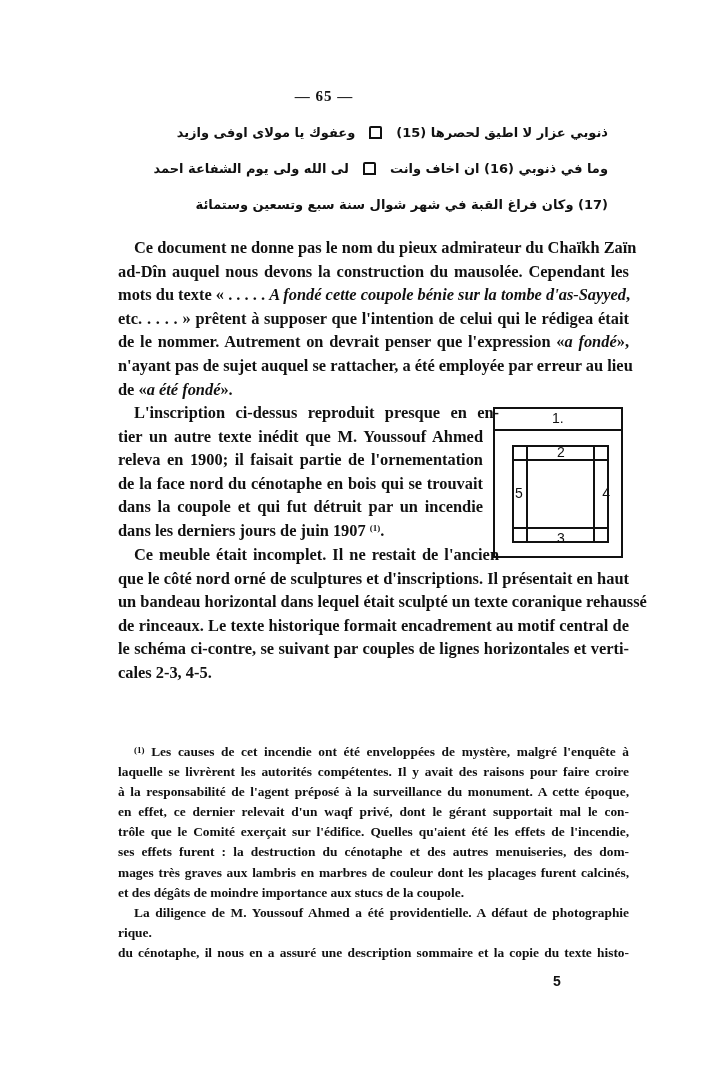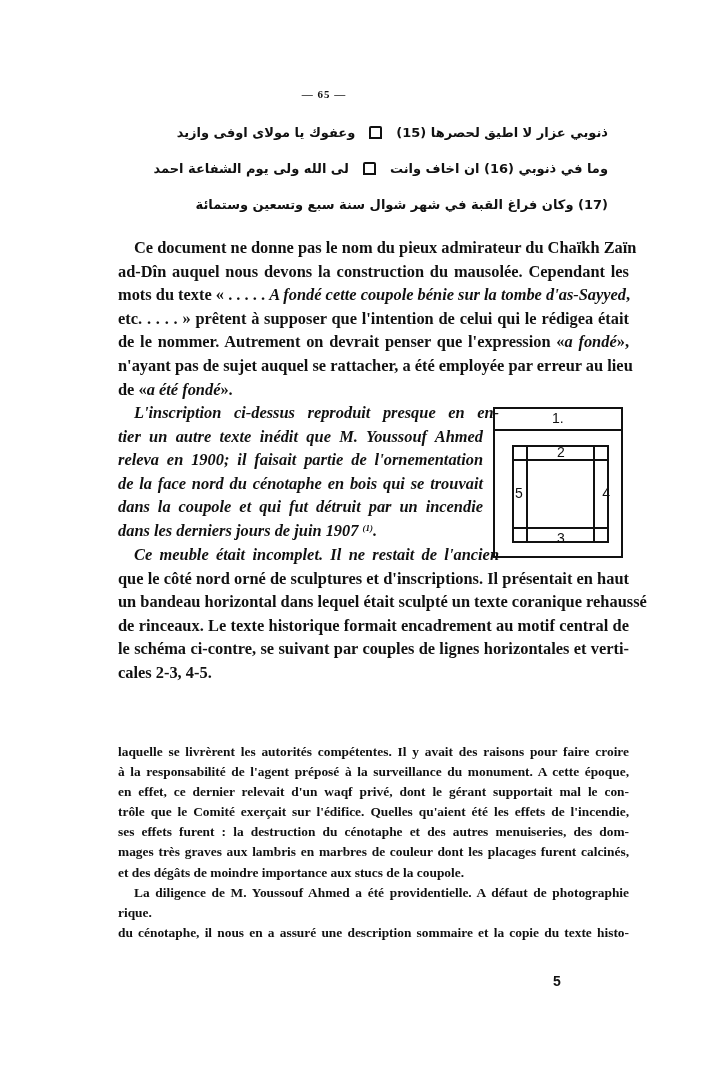--- a/index.html
+++ b/index.html
@@ -1,32 +1,32 @@
 <!DOCTYPE html>
 <html><head>
 <meta charset="utf-8">
 <style>
   html, body { margin:0; padding:0; background:#ffffff; }
   body { width:720px; height:1082px; position:relative; overflow:hidden;
          font-family:"Liberation Serif","DejaVu Serif",serif; color:#111; }
   .page-num { position:absolute; top:88px; left:0; width:648px; text-align:center;
-              font-size:11px; font-weight:bold; letter-spacing:1px; }
+              font-size:15px; font-weight:bold; letter-spacing:1px; }
   .arabic { position:absolute; right:112px; direction:rtl; text-align:right;
             font-family:"DejaVu Sans",sans-serif; font-weight:bold; font-size:13px;
             white-space:nowrap; line-height:24px; }
   .arabic .sep { display:inline-block; width:9px; height:9px; margin:0 14px;
                  border:2px solid #111; border-radius:2px 2px 0 0; vertical-align:middle;
                  position:relative; top:-1px; }
   .body-text { position:absolute; left:118px; width:511px; font-size:16.4px;
                line-height:23.6px; font-weight:bold; text-align:justify; }
   .line { display:block; text-align:justify; text-align-last:justify; height:23.6px;
           white-space:nowrap; }
   .line.last { text-align-last:left; }
   .line.indent { padding-left:16px; }
-  .line.narrow { width:365px;font-style:italic; }
+  .line.narrow { width:365px; }
   i { font-style:italic; }
   .fn { position:absolute; left:118px; width:511px; font-size:13.4px; line-height:20.1px;
         font-weight:bold; }
   .fn .line { height:20.1px; }
   sup { font-size:9px; vertical-align:top; position:relative; top:-2px; }
   .sig { position:absolute; left:553px; top:973px; font-size:14px; font-weight:bold;
          font-family:"Liberation Sans",sans-serif; }
   
   .diagram { position:absolute; left:493px; top:407px; width:130px; height:151px;
              border:2px solid #111; box-sizing:border-box; }
@@ -90,20 +90,21 @@
     <div class="d-v" style="left:12px;"></div>
     <div class="d-v" style="right:12px;"></div>
     <span class="d-label" style="left:43px; top:-3px;">2</span>
     <span class="d-label" style="left:43px; bottom:-5px;">3</span>
     <span class="d-label" style="right:-3px; top:38px;">4</span>
     <span class="d-label" style="left:1px; top:38px;">5</span>
   </div>
 </div>
 
 <div class="fn" style="top:742px;">
+  <span class="line indent"><sup>(1)</sup> <span>Les causes de cet incendie ont été enveloppées de mystère, malgré l'enquête à</span></span>
   <span class="line">laquelle se livrèrent les autorités compétentes. Il y avait des raisons pour faire croire</span>
   <span class="line">à la responsabilité de l'agent préposé à la surveillance du monument. A cette époque,</span>
   <span class="line">en effet, ce dernier relevait d'un waqf privé, dont le gérant supportait mal le con-</span>
   <span class="line">trôle que le Comité exerçait sur l'édifice. Quelles qu'aient été les effets de l'incendie,</span>
   <span class="line">ses effets furent : la destruction du cénotaphe et des autres menuiseries, des dom-</span>
   <span class="line">mages très graves aux lambris en marbres de couleur dont les placages furent calcinés,</span>
   <span class="line last">et des dégâts de moindre importance aux stucs de la coupole.</span>
   <span class="line indent">La diligence de M. Youssouf Ahmed a été providentielle. A défaut de photographie</span>
   <span class="line last">rique.</span>
   <span class="line">du cénotaphe, il nous en a assuré une description sommaire et la copie du texte histo-</span>

